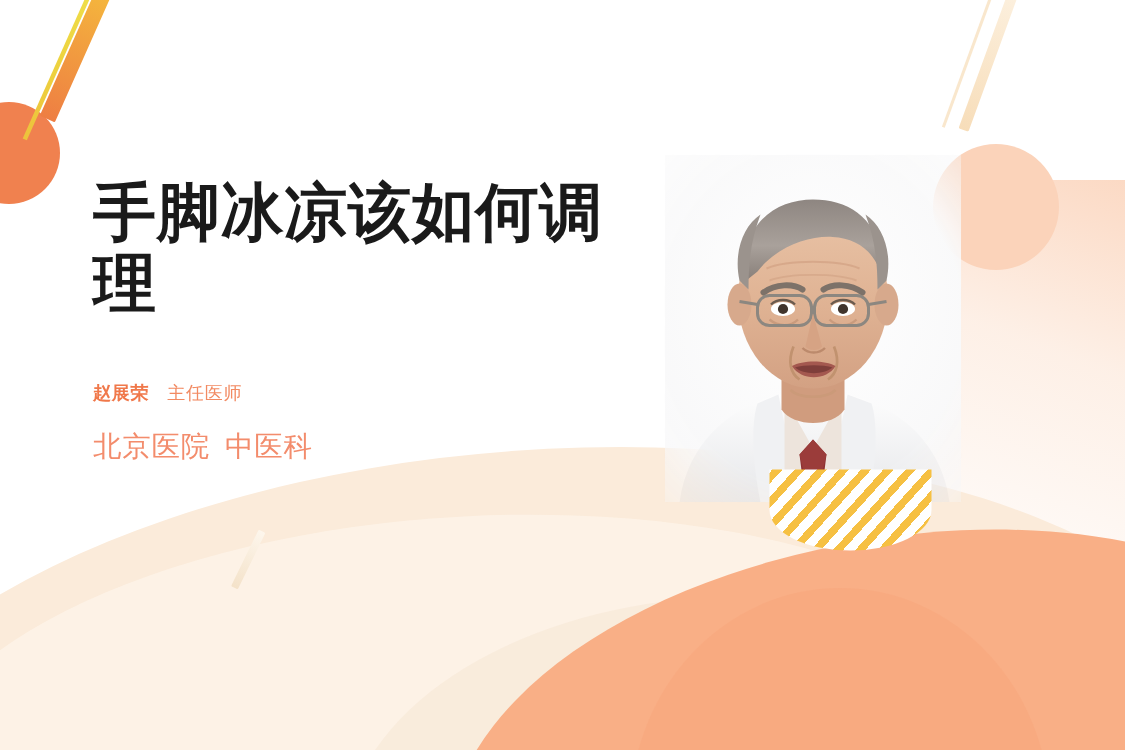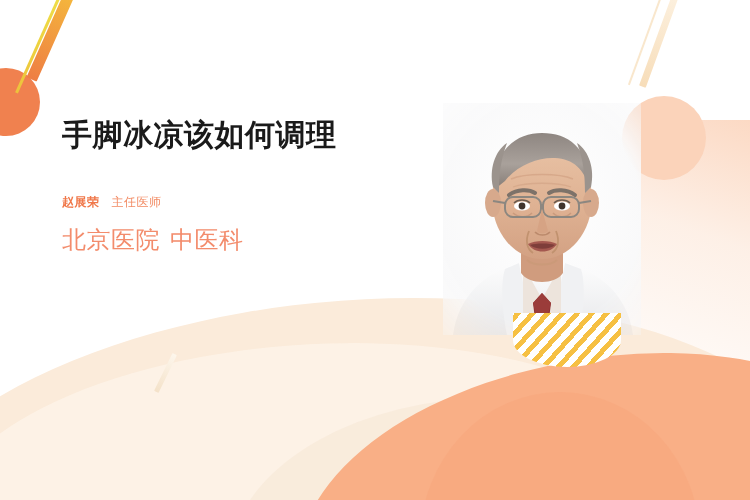--- a/index.html
+++ b/index.html
@@ -181,21 +181,21 @@
   }
 
   
   #text-block {
     position: absolute;
     left: 62px;
     top: 118px;
     width: 350px;
   }
   #title {
-    font-size: 30px;
+    font-size: 42px;
     font-weight: 700;
     line-height: 1.12;
     color: #1A1A1A;
     letter-spacing: .5px;
     margin: 0;
   }
   #byline {
     margin-top: 44px;
     font-size: 12px;
     line-height: 1.05;
@@ -207,21 +207,21 @@
     letter-spacing: .5px;
   }
   #doctor-title {
     font-weight: 400;
     color: #F28A62;
     letter-spacing: .5px;
     margin-left: 12px;
   }
   #affiliation {
     margin-top: 16px;
-    font-size: 24px;
+    font-size: 19px;
     color: #F38C6C;
     letter-spacing: .5px;
     white-space: nowrap;
   }
   #department { margin-left: 10px; }
 </style>
 </head>
 <body>
 
 <div id="card">

